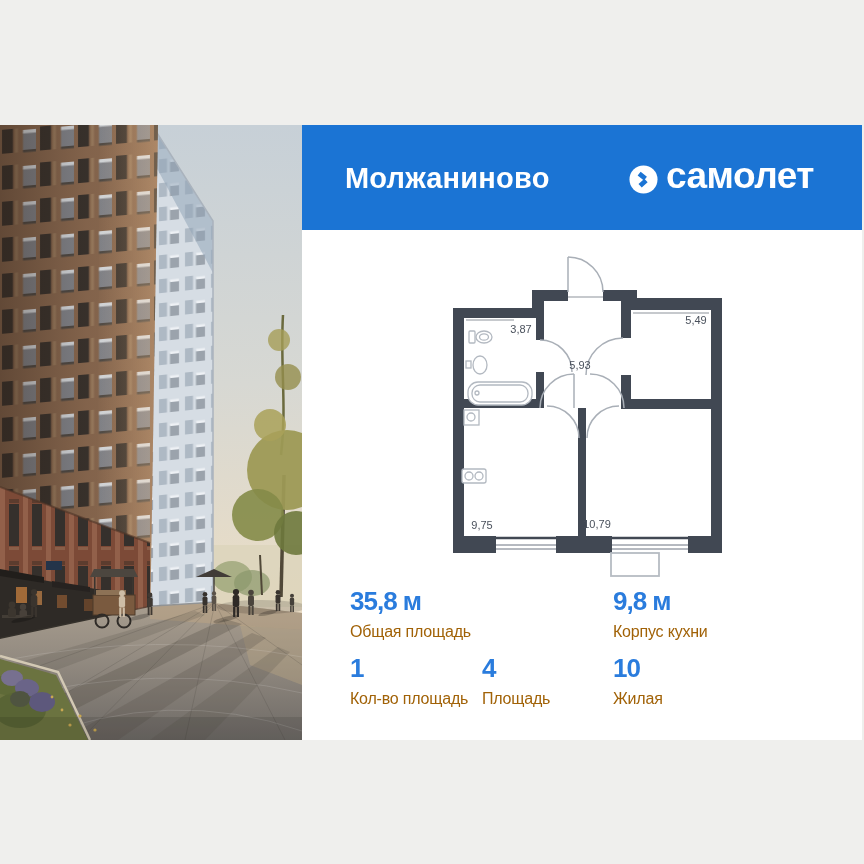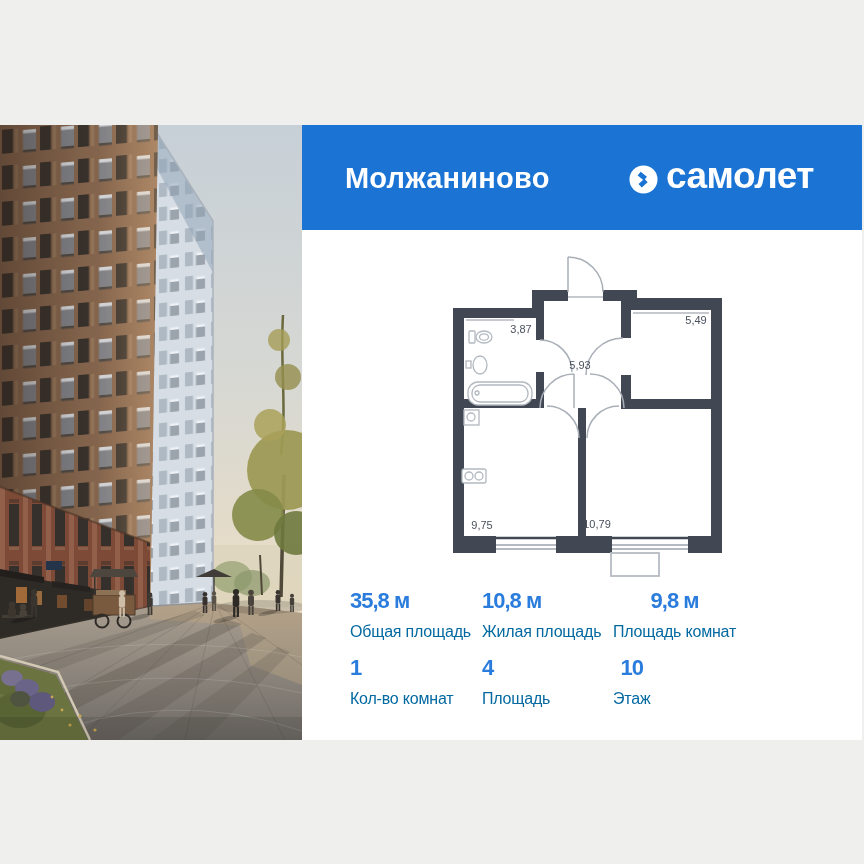--- a/index.html
+++ b/index.html
@@ -21,23 +21,23 @@
   .brand-icon{width:29px;height:29px;display:block;}
   .brand-name{
     margin-left:8px;font-size:37px;font-weight:700;color:#ffffff;
     letter-spacing:-.5px;line-height:29px;position:relative;top:-4px;
   }
   
   .plan-svg{position:absolute;left:440px;top:245px;width:300px;height:340px;}
   .plan-label{font-size:11px;fill:#4a515c;font-weight:400;}
   
   .stat{position:absolute;}
-  .stat .v{font-size:22px;font-weight:700;color:#2a7cdd;letter-spacing:-1px;line-height:34px;}
-  .stat .l{font-size:16px;font-weight:400;color:#0369a1;margin-top:5px;letter-spacing:-.2px;}
-  .c1{left:350px;} .c2{left:482px;} .c3{left:613px;text-align:center;}
+  .stat .v{font-size:26px;font-weight:700;color:#2a7cdd;letter-spacing:-1px;line-height:34px;}
+  .stat .l{font-size:16px;font-weight:400;color:#a16207;margin-top:5px;letter-spacing:-.2px;}
+  .c1{left:350px;} .c2{left:482px;} .c3{left:613px;}
   .r1{top:584px;} .r2{top:651px;}
 </style>
 </head>
 <body>
 
 <div class="canvas">
 
   <div class="photo-wrap">
     <svg width="302" height="615" viewBox="0 0 302 615">
       <defs>
@@ -307,34 +307,30 @@
       <text class="plan-label" x="696" y="324">5,49</text>
       <text class="plan-label" x="482" y="529">9,75</text>
       <text class="plan-label" x="597" y="528">10,79</text>
     </g>
   </svg>
 
   <div class="stat c1 r1">
     <div class="v">35,8 м</div>
     <div class="l">Общая площадь</div>
   </div>
-  <div class="stat c2 r1">
-    <div class="v">10,8 м</div>
-    <div class="l">Жилая площадь</div>
-  </div>
   <div class="stat c3 r1">
     <div class="v">9,8 м</div>
-    <div class="l">Площадь комнат</div>
+    <div class="l">Корпус кухни</div>
   </div>
   <div class="stat c1 r2">
     <div class="v">1</div>
-    <div class="l">Кол-во комнат</div>
+    <div class="l">Кол-во площадь</div>
   </div>
   <div class="stat c2 r2">
     <div class="v">4</div>
     <div class="l">Площадь</div>
   </div>
   <div class="stat c3 r2">
     <div class="v">10</div>
-    <div class="l">Этаж</div>
+    <div class="l">Жилая</div>
   </div>
 
 </div>
 
 </body></html>

